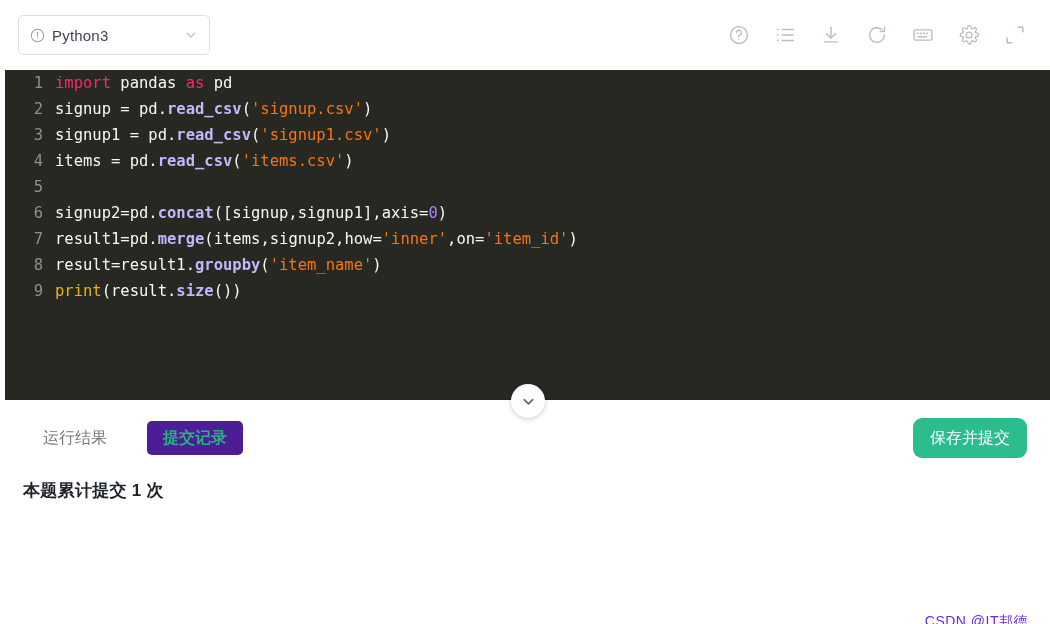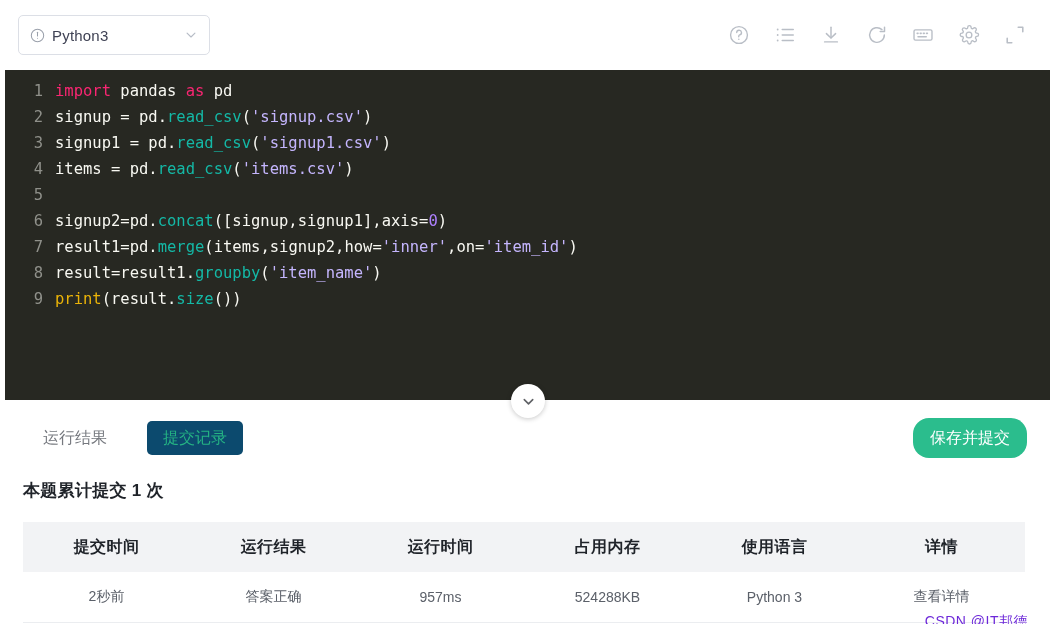--- a/index.html
+++ b/index.html
@@ -73,37 +73,37 @@
     left: 5px; top: 70px;
     width: 1045px;
     height: 330px;
     background: #272822;
     overflow: hidden;
   }
   .code {
     font-family: "DejaVu Sans Mono", "Liberation Mono", monospace;
     font-size: 15.5px;
     line-height: 26px;
-    padding: 8px 0 0 0;
+    padding: 0 0 0 0;
     white-space: pre;
   }
   .code .ln {
     display: inline-block;
     width: 38px;
     text-align: right;
     margin-right: 12px;
     color: #8f908a;
     user-select: none;
   }
   .row { height: 26px; }
 
   .tok-kw   { color: #f92672; }
   .tok-name { color: #f8f8f2; }
-  .tok-fn   { color: #14b8a6; }
-  .tok-str  { color: #c4b5fd; }
+  .tok-fn   { color: #c4b5fd; font-weight: bold; }
+  .tok-str  { color: #f97316; }
   .tok-num  { color: #ae81ff; }
   .tok-bi   { color: #eab308; }
   .tok-pun  { color: #f8f8f2; }
 
   
   .collapse-handle {
     position: absolute;
     left: 511px; top: 384px;
     width: 34px; height: 34px;
     border-radius: 50%;
@@ -136,34 +136,34 @@
   }
   .tab {
     font-size: 16px;
     color: #76797f;
     padding: 7px 16px;
     border-radius: 5px;
     line-height: 20px;
   }
   .tab.active {
     color: #25b383;
-    background: #0c4a6e;
-    font-weight: normal;
+    background: #4c1d95;
+    font-weight: bold;
   }
   .tab + .tab { margin-left: 24px; }
 
   .submit-btn {
     position: absolute;
     right: 23px; top: 9px;
     height: 40px;
     padding: 0 17px;
     background: #2bbd8d;
     color: #ffffff;
     border: none;
-    border-radius: 16px;
+    border-radius: 9px;
     font-size: 16px;
     font-family: "Liberation Sans", "DejaVu Sans", sans-serif;
     display: flex;
     align-items: center;
   }
 
   .panel-title {
     font-size: 17px;
     font-weight: bold;
     color: #1f2329;
@@ -315,41 +315,17 @@
 
     <div class="tabbar">
       <div class="tab">运行结果</div>
       <div class="tab active">提交记录</div>
 
       <button class="submit-btn">保存并提交</button>
     </div>
 
     <div class="panel-title">本题累计提交 1 次</div>
 
-    <div class="table-wrap">
-      <table class="records">
-        <thead>
-          <tr>
-            <th>提交时间</th>
-            <th>运行结果</th>
-            <th>运行时间</th>
-            <th>占用内存</th>
-            <th>使用语言</th>
-            <th>详情</th>
-          </tr>
-        </thead>
-        <tbody>
-          <tr>
-            <td>2秒前</td>
-            <td class="status-ok">答案正确</td>
-            <td>957ms</td>
-            <td>524288KB</td>
-            <td>Python 3</td>
-            <td class="detail-link">查看详情</td>
-          </tr>
-        </tbody>
-      </table>
-    </div>
 
     <div class="watermark">CSDN @IT邦德</div>
 
   </div>
 </div>
 
 </body></html>

